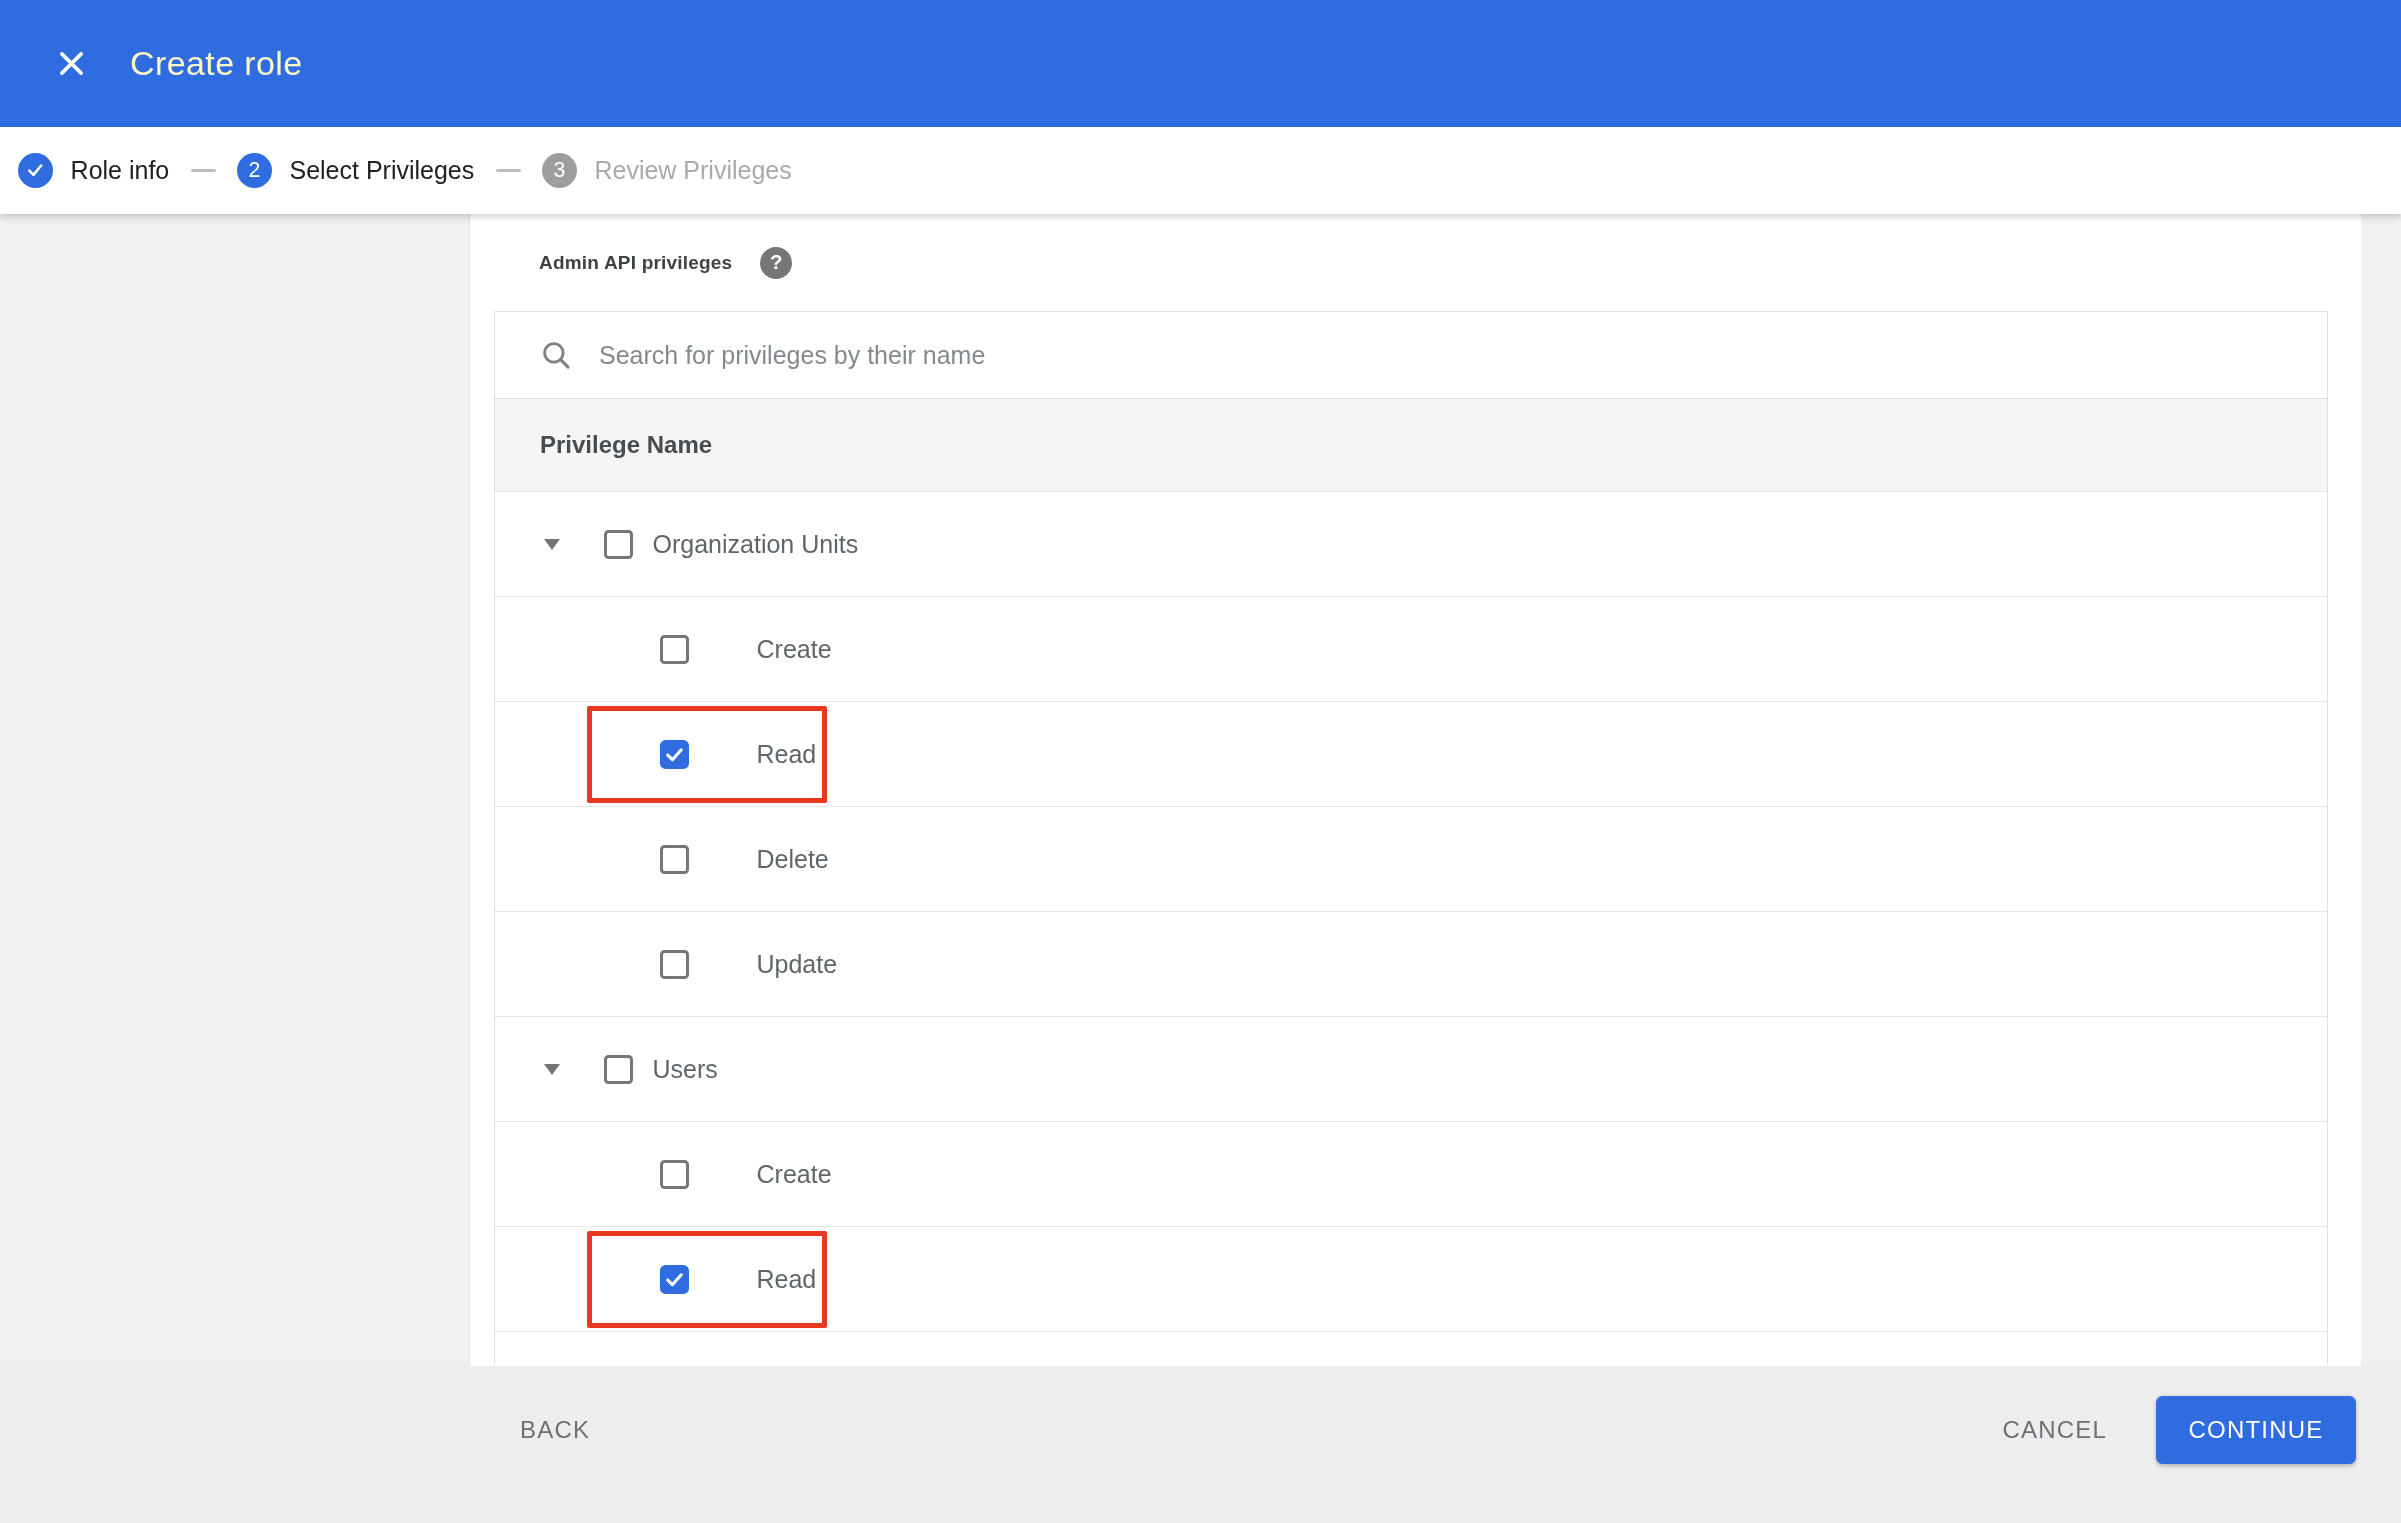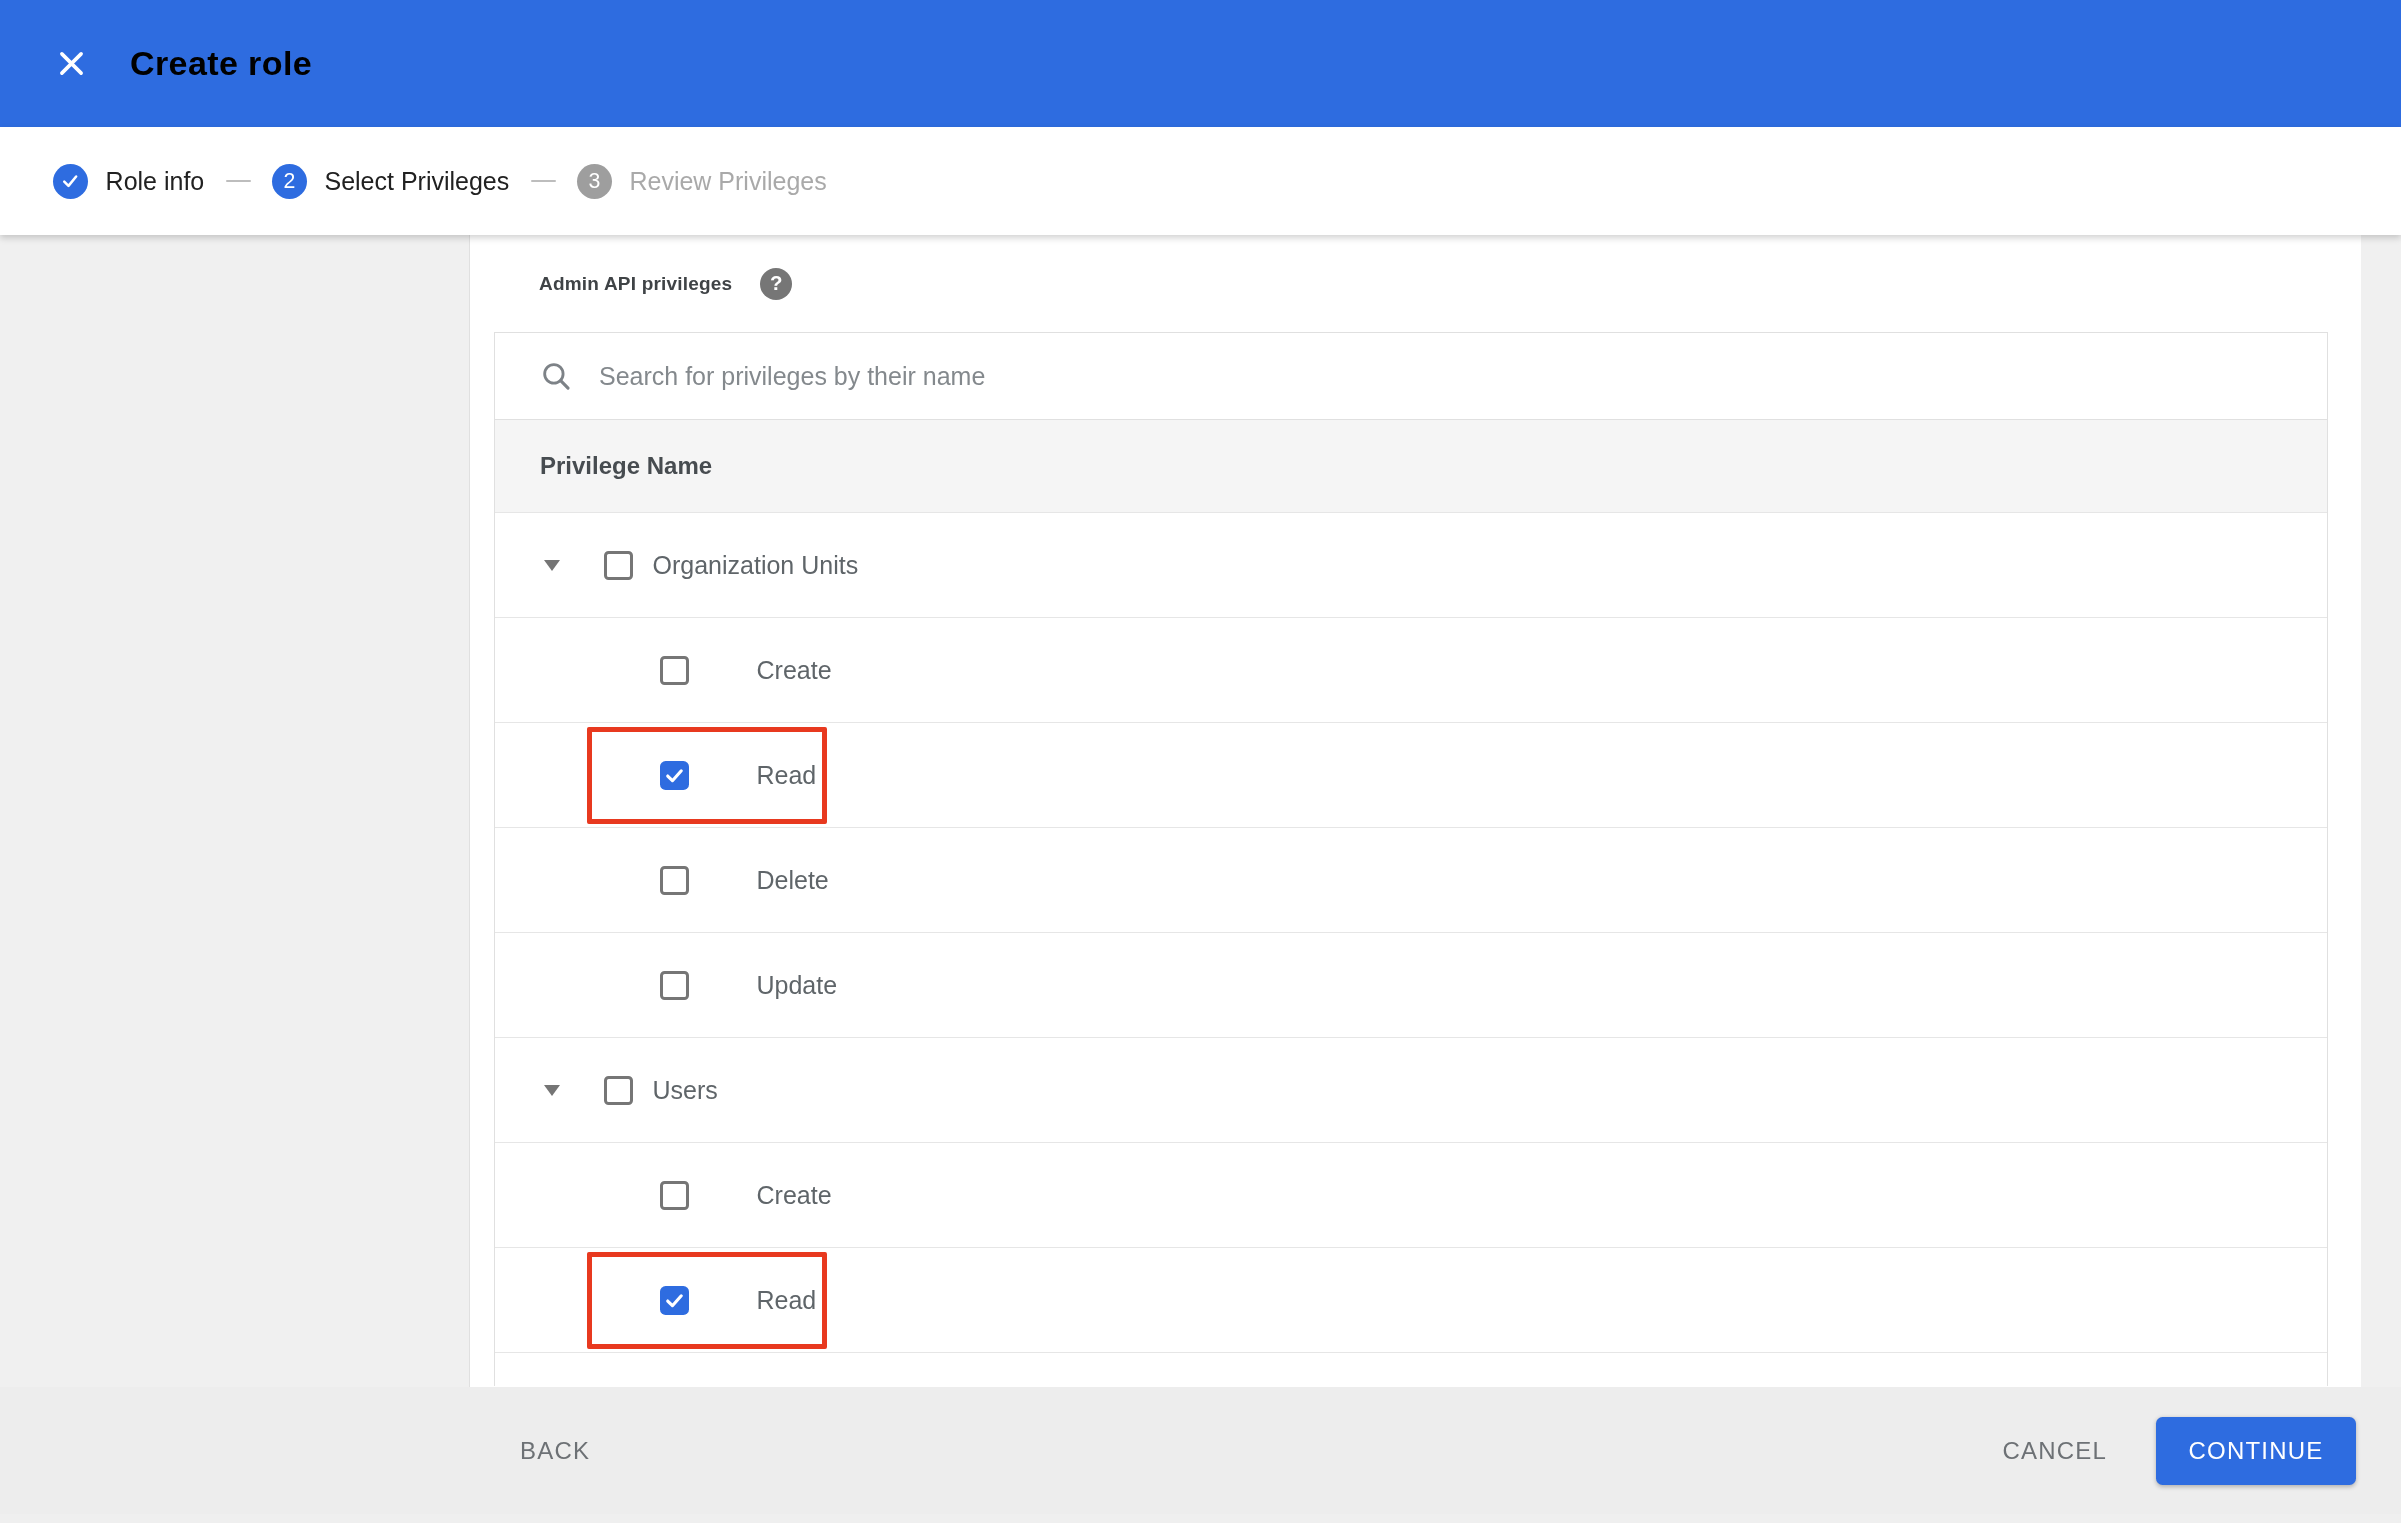--- a/index.html
+++ b/index.html
@@ -21,34 +21,34 @@
     display: flex;
     align-items: center;
     padding-left: 42px;
   }
   .close-btn {
     width: 59px; height: 59px;
     display: flex; align-items: center; justify-content: center;
     cursor: pointer;
   }
   .appbar-title {
-    color: #000000;
+    color: #fef9c3;
     font-size: 34px;
-    font-weight: 700;
+    font-weight: 400;
     margin-left: 29px;
     letter-spacing: 0.4px;
   }
 
   
   .stepper {
-    height: 108px;
+    height: 87px;
     background: #fff;
     display: flex;
     align-items: center;
-    padding-left: 53px;
+    padding-left: 18px;
     position: relative;
     z-index: 5;
     box-shadow: 0 2.8px 6.5px rgba(0,0,0,0.18);
   }
   .step { display: flex; align-items: center; }
   .step-circle {
     width: 35px; height: 35px;
     border-radius: 50%;
     display: flex; align-items: center; justify-content: center;
     color: #fff; font-size: 21.3px; font-weight: 500;

